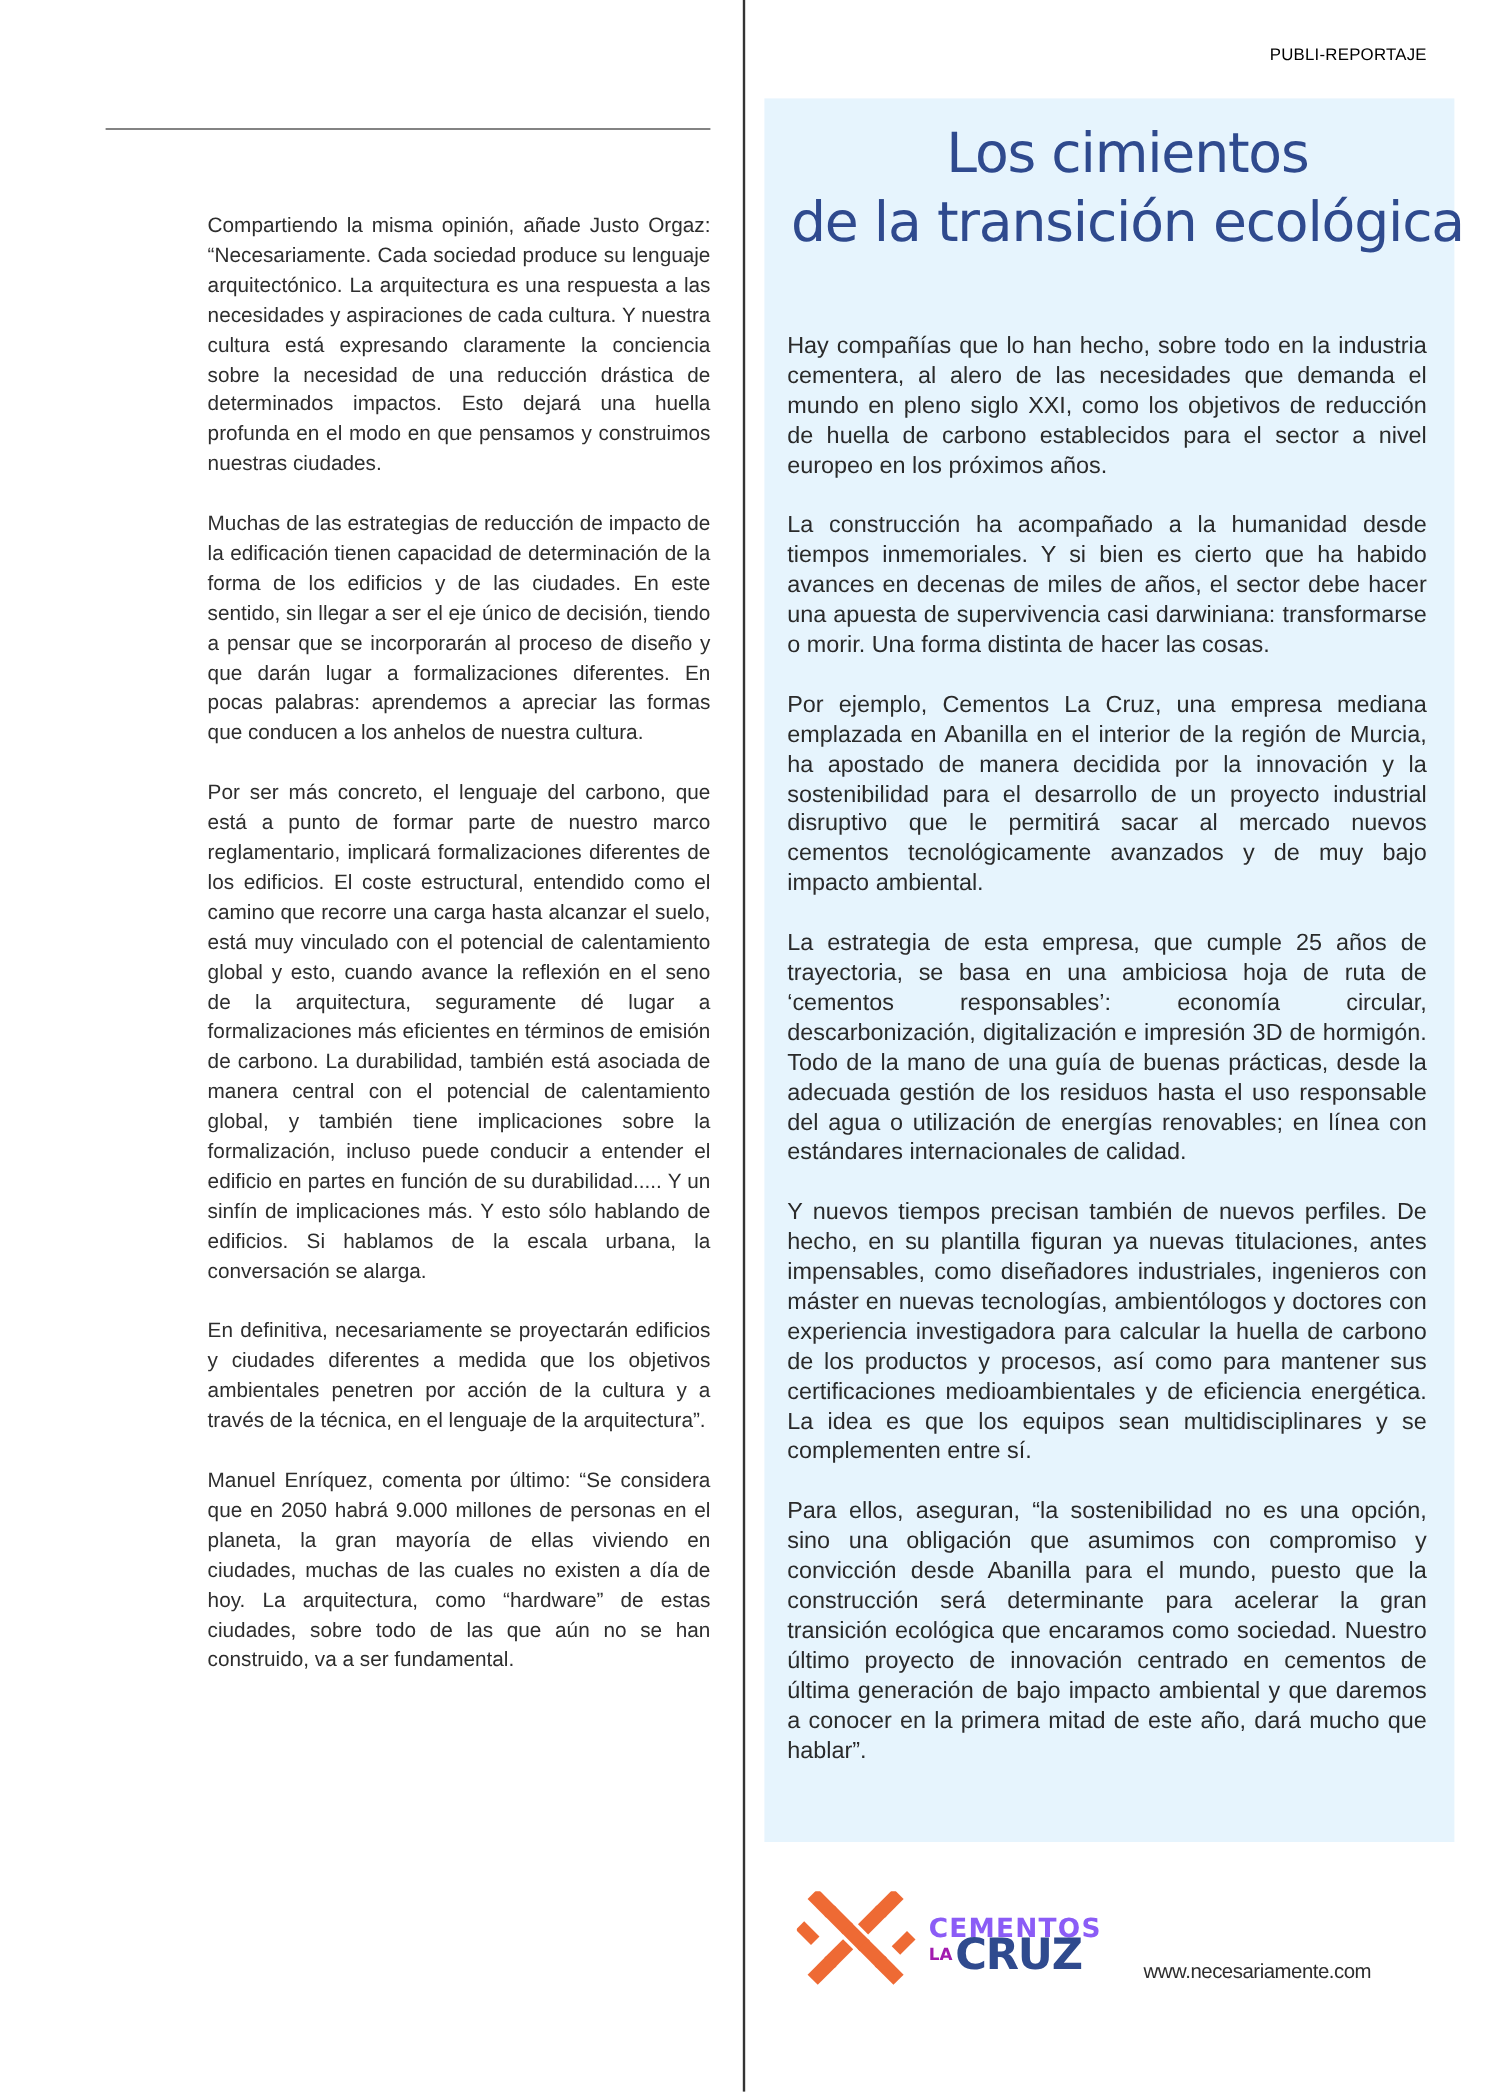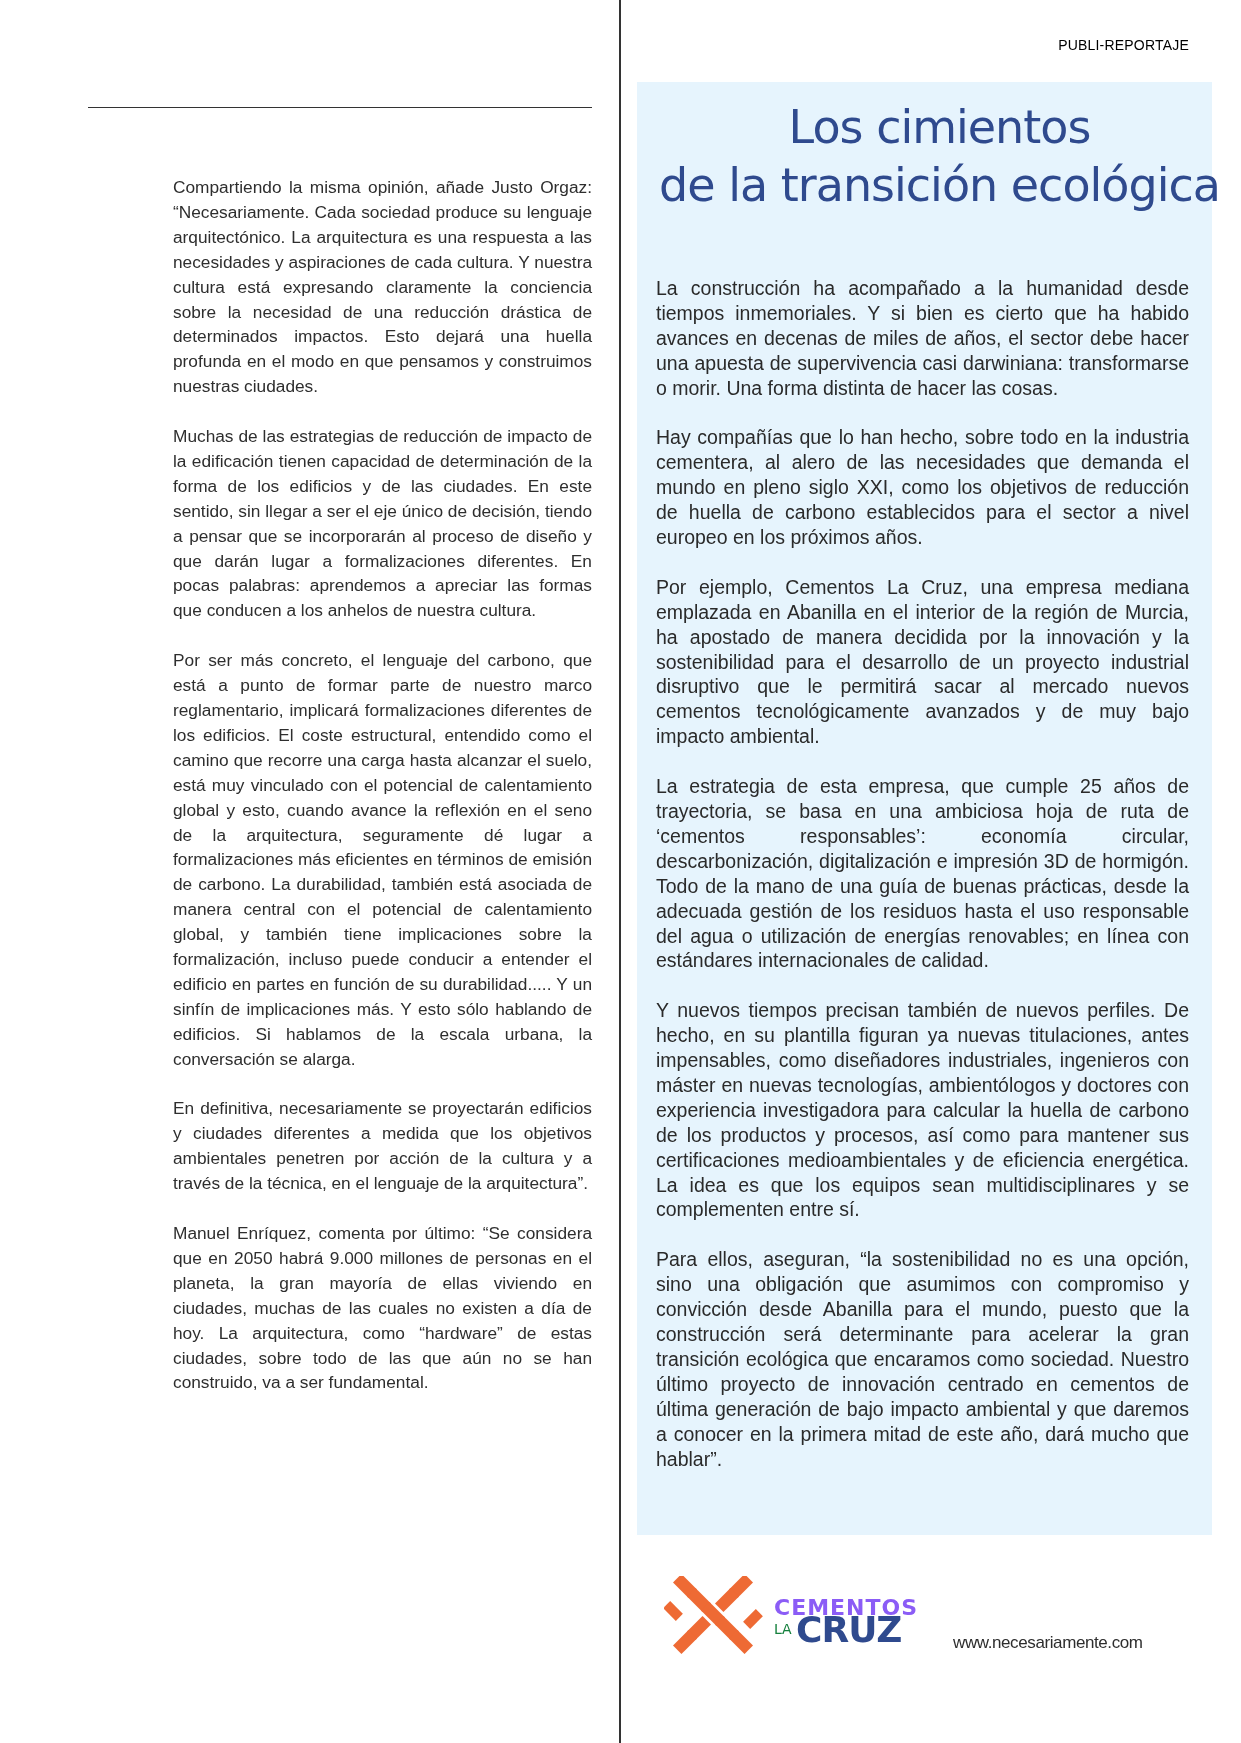--- a/index.html
+++ b/index.html
@@ -49,21 +49,21 @@
     .logo {
       position: absolute; left: 664px; top: 1576px; width: 240px; height: 80px;
     }
     .logo-word1 {
       position: absolute; left: 110px; top: 19px;
       color: #8b5cf6; font-weight: bold; font-size: 22px; letter-spacing: 1px;
       font-family: "DejaVu Sans", sans-serif;
     }
     .logo-word2 {
       position: absolute; left: 110px; top: 45px;
-      color: #15803d; font-weight: normal; font-size: 14px;
+      color: #a21caf; font-weight: bold; font-size: 14px;
       font-family: "DejaVu Sans", sans-serif;
     }
     .logo-word3 {
       position: absolute; left: 132px; top: 34px;
       color: #2f4a8e; font-weight: bold; font-size: 36px; line-height: 40px;
       font-family: "DejaVu Sans", sans-serif; letter-spacing: -1px;
     }
     .website {
       position: absolute; left: 953px; top: 1633px;
       font-size: 17px; color: #2e2e2e; letter-spacing: -0.4px;
@@ -87,22 +87,22 @@
 <div class="section-label">PUBLI-REPORTAJE</div>
 
 <div class="box"></div>
 
 <h1 class="title" style="margin:0;padding-left:15px;">
   <span class="line">Los cimientos</span>
   <span class="line">de la transición ecológica</span>
 </h1>
 
 <section class="right-col">
+  <p>Hay compañías que lo han hecho, sobre todo en la industria cementera, al alero de las necesidades que demanda el mundo en pleno siglo XXI, como los objetivos de reducción de huella de carbono establecidos para el sector a nivel europeo en los próximos años.</p>
   <p>La construcción ha acompañado a la humanidad desde tiempos inmemoriales. Y si bien es cierto que ha habido avances en decenas de miles de años, el sector debe hacer una apuesta de supervivencia casi darwiniana: transformarse o morir. Una forma distinta de hacer las cosas.</p>
-  <p>Hay compañías que lo han hecho, sobre todo en la industria cementera, al alero de las necesidades que demanda el mundo en pleno siglo XXI, como los objetivos de reducción de huella de carbono establecidos para el sector a nivel europeo en los próximos años.</p>
   <p>Por ejemplo, Cementos La Cruz, una empresa mediana emplazada en Abanilla en el interior de la región de Murcia, ha apostado de manera decidida por la innovación y la sostenibilidad para el desarrollo de un proyecto industrial disruptivo que le permitirá sacar al mercado nuevos cementos tecnológicamente avanzados y de muy bajo impacto ambiental.</p>
   <p>La estrategia de esta empresa, que cumple 25 años de trayectoria, se basa en una ambiciosa hoja de ruta de ‘cementos responsables’: economía circular, descarbonización, digitalización e impresión 3D de hormigón. Todo de la mano de una guía de buenas prácticas, desde la adecuada gestión de los residuos hasta el uso responsable del agua o utilización de energías renovables; en línea con estándares internacionales de calidad.</p>
   <p>Y nuevos tiempos precisan también de nuevos perfiles. De hecho, en su plantilla figuran ya nuevas titulaciones, antes impensables, como diseñadores industriales, ingenieros con máster en nuevas tecnologías, ambientólogos y doctores con experiencia investigadora para calcular la huella de carbono de los productos y procesos, así como para mantener sus certificaciones medioambientales y de eficiencia energética. La idea es que los equipos sean multidisciplinares y se complementen entre sí.</p>
   <p>Para ellos, aseguran, “la sostenibilidad no es una opción, sino una obligación que asumimos con compromiso y convicción desde Abanilla para el mundo, puesto que la construcción será determinante para acelerar la gran transición ecológica que encaramos como sociedad. Nuestro último proyecto de innovación centrado en cementos de última generación de bajo impacto ambiental y que daremos a conocer en la primera mitad de este año, dará mucho que hablar”.</p>
 </section>
 
 <div class="logo">
   <svg width="100" height="80" viewBox="0 0 100 80" style="position:absolute;left:0;top:0;">
     <g fill="#ee6a34">
 

